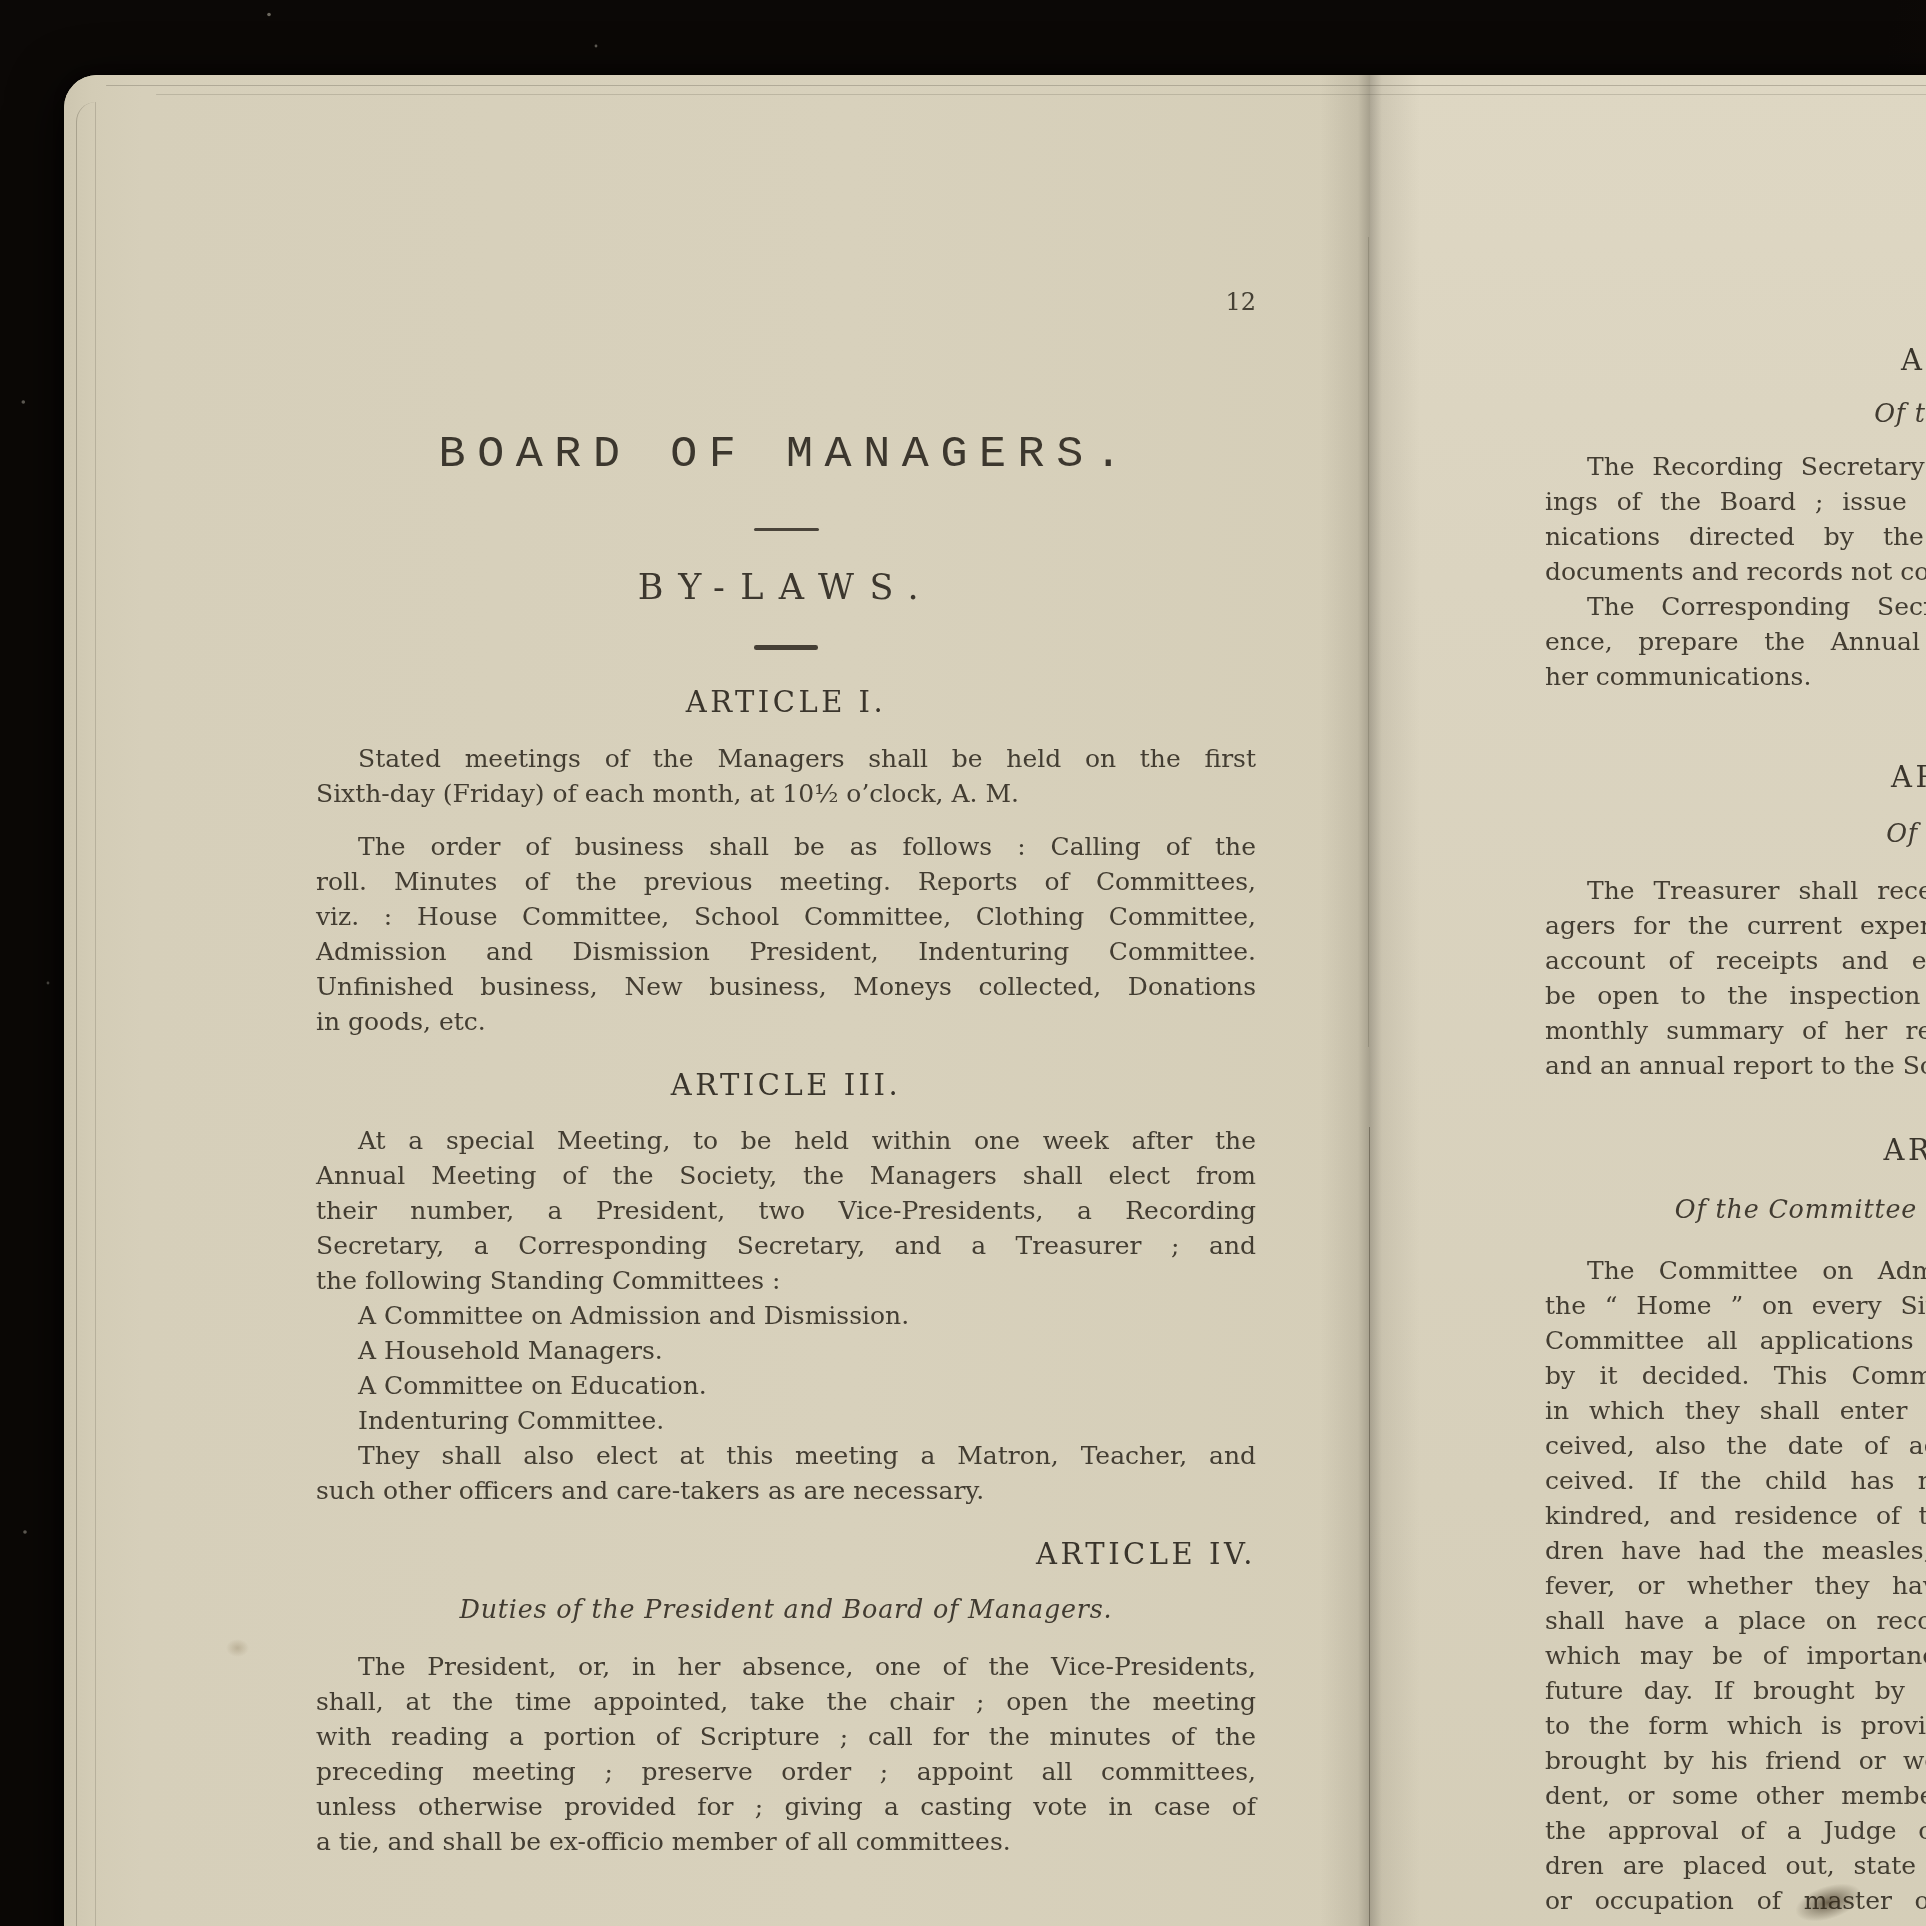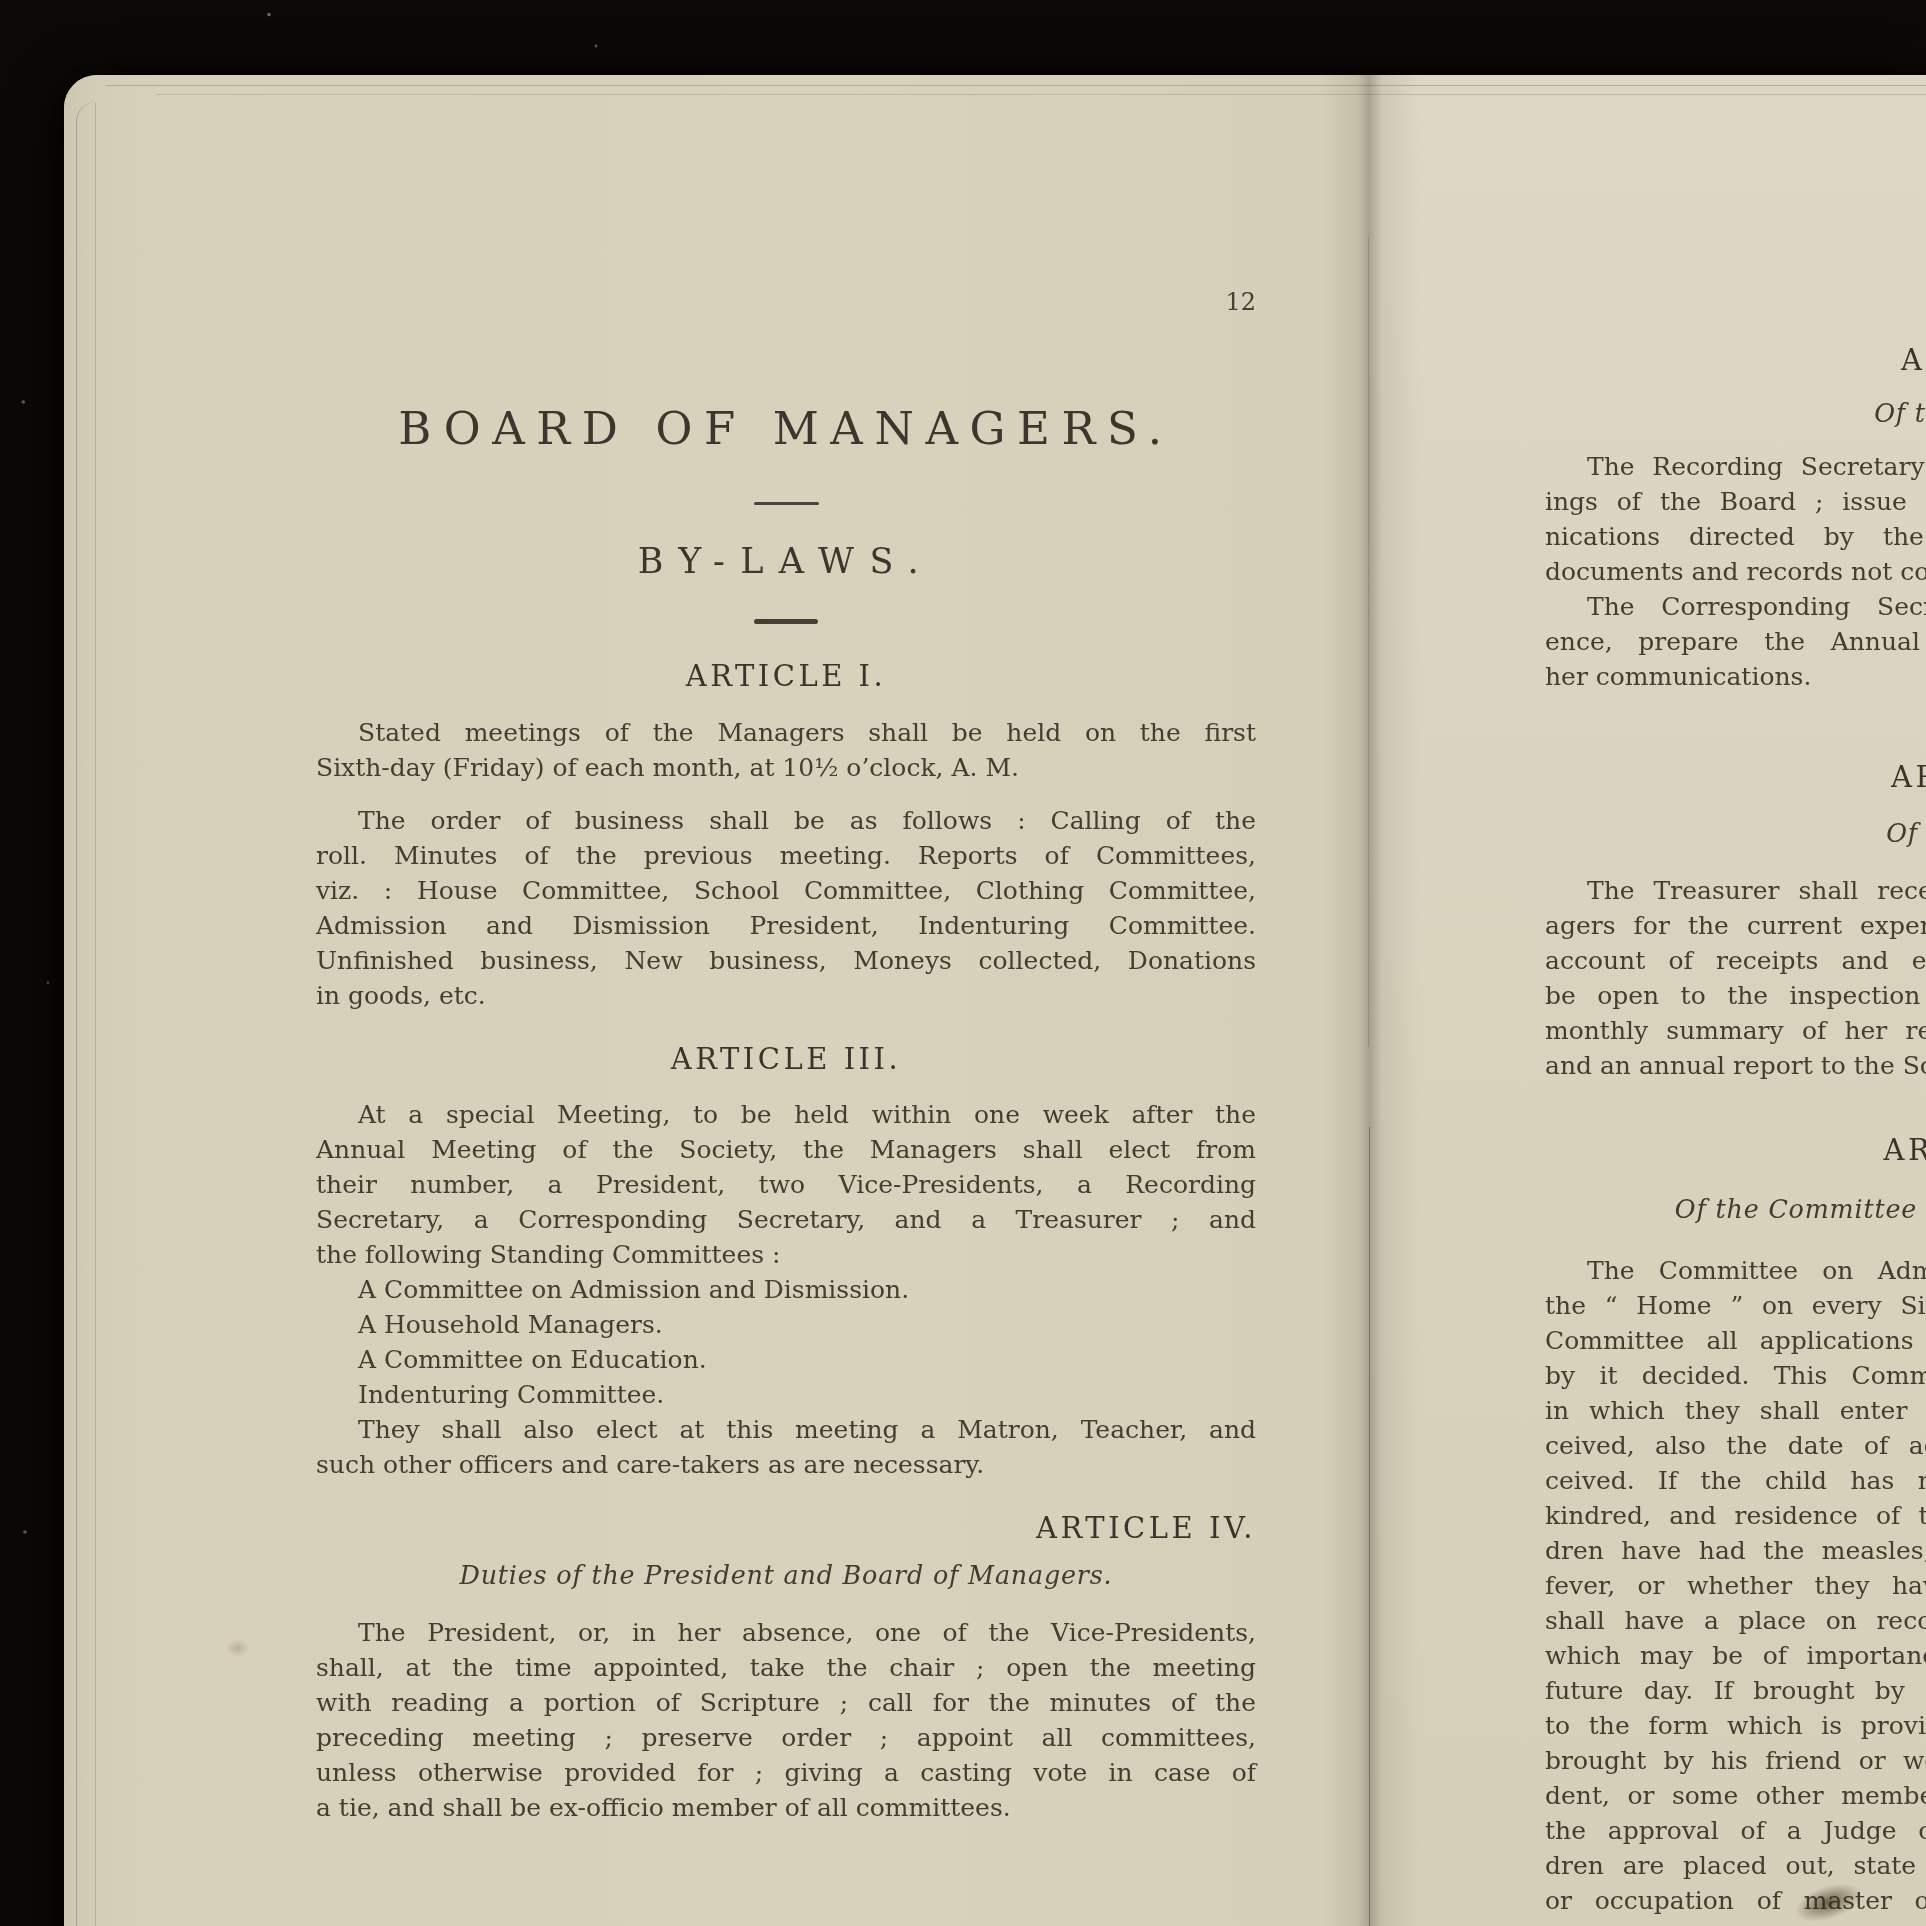--- a/index.html
+++ b/index.html
@@ -37,36 +37,36 @@
     background:linear-gradient(90deg,rgba(0,0,0,0) 0%,rgba(95,88,72,.14) 38%,rgba(58,53,43,.30) 50%,rgba(95,88,72,.12) 62%,rgba(0,0,0,0) 100%);
   }
   .crease-low{position:absolute;left:1305px;top:52%;width:1.2px;height:46%;background:rgba(80,74,60,.55);}
   .crease-high{position:absolute;left:1304px;top:8%;width:1.2px;height:40%;background:rgba(95,88,72,.28);}
 
   .col{position:absolute;top:0;box-sizing:border-box;}
   .col-left{left:252px;width:940px;padding-top:210px;}
   .col-right{left:1481px;width:917px;padding-top:210px;}
 
   .pagenum{font-size:24px;line-height:35px;text-align:right;color:#454035;}
-  .book-title{margin-top:80px;font-size:45px;line-height:58px;letter-spacing:11.6px;text-align:center;color:#3c372e;white-space:nowrap;}
+  .book-title{margin-top:106px;font-size:45px;line-height:58px;letter-spacing:11.6px;text-align:center;color:#3c372e;white-space:nowrap;font-family:Liberation Mono, monospace;}
   .rule-short{width:65px;height:3.1px;background:#4a443a;margin:44px auto 0;border-radius:1.5px;}
   .subtitle{margin-top:34px;font-size:35px;line-height:45px;letter-spacing:15.4px;text-align:center;color:#3c372e;}
   .rule-thick{width:64px;height:4.6px;background:#453f35;margin:35px auto 0;border-radius:2.3px;}
 
   .art-head{font-size:29px;line-height:37px;letter-spacing:3.5px;text-align:center;color:#3a352c;white-space:nowrap;}
   .art-sub{font-size:25.4px;line-height:35px;font-style:italic;text-align:center;color:#413b31;letter-spacing:0.8px;white-space:nowrap;}
   .para{font-size:25px;line-height:35px;color:#433d32;}
   .tline{text-align:justify;text-align-last:justify;}
   .tline.nojust{text-align-last:left;}
   .tline.fi{text-indent:42px;}
   .tline.li{padding-left:42px;}
 
   .mh1{margin-top:34px;} .mp1{margin-top:20px;}
   .mh2{margin-top:28px;} .mp2{margin-top:18.5px;}
-  .mh4{margin-top:28px;text-align:right;} .ms4{margin-top:11px;} .mp4{margin-top:22.3px;}
+  .mh4{margin-top:28px;text-align:right;} .ms4{margin-top:19px;} .mp4{margin-top:22.3px;}
   .mh5{margin-top:22.3px;} .ms5{margin-top:17px;} .mp5{margin-top:17.7px;}
   .mh6{margin-top:65px;} .ms6{margin-top:20px;} .mp6{margin-top:22.3px;}
   .mh7{margin-top:49px;} .ms7{margin-top:22.3px;} .mp7{margin-top:26px;}
 
   .ink-smudge{
     position:absolute;left:1730px;top:1811px;width:69px;height:33px;
     background:radial-gradient(closest-side,rgba(48,36,18,.65),rgba(48,36,18,.25) 60%,rgba(48,36,18,0));
     border-radius:50%;transform:rotate(-18deg);
   }
   .stain-b{position:absolute;left:162px;top:1564px;width:23px;height:17.7px;border-radius:50%;

